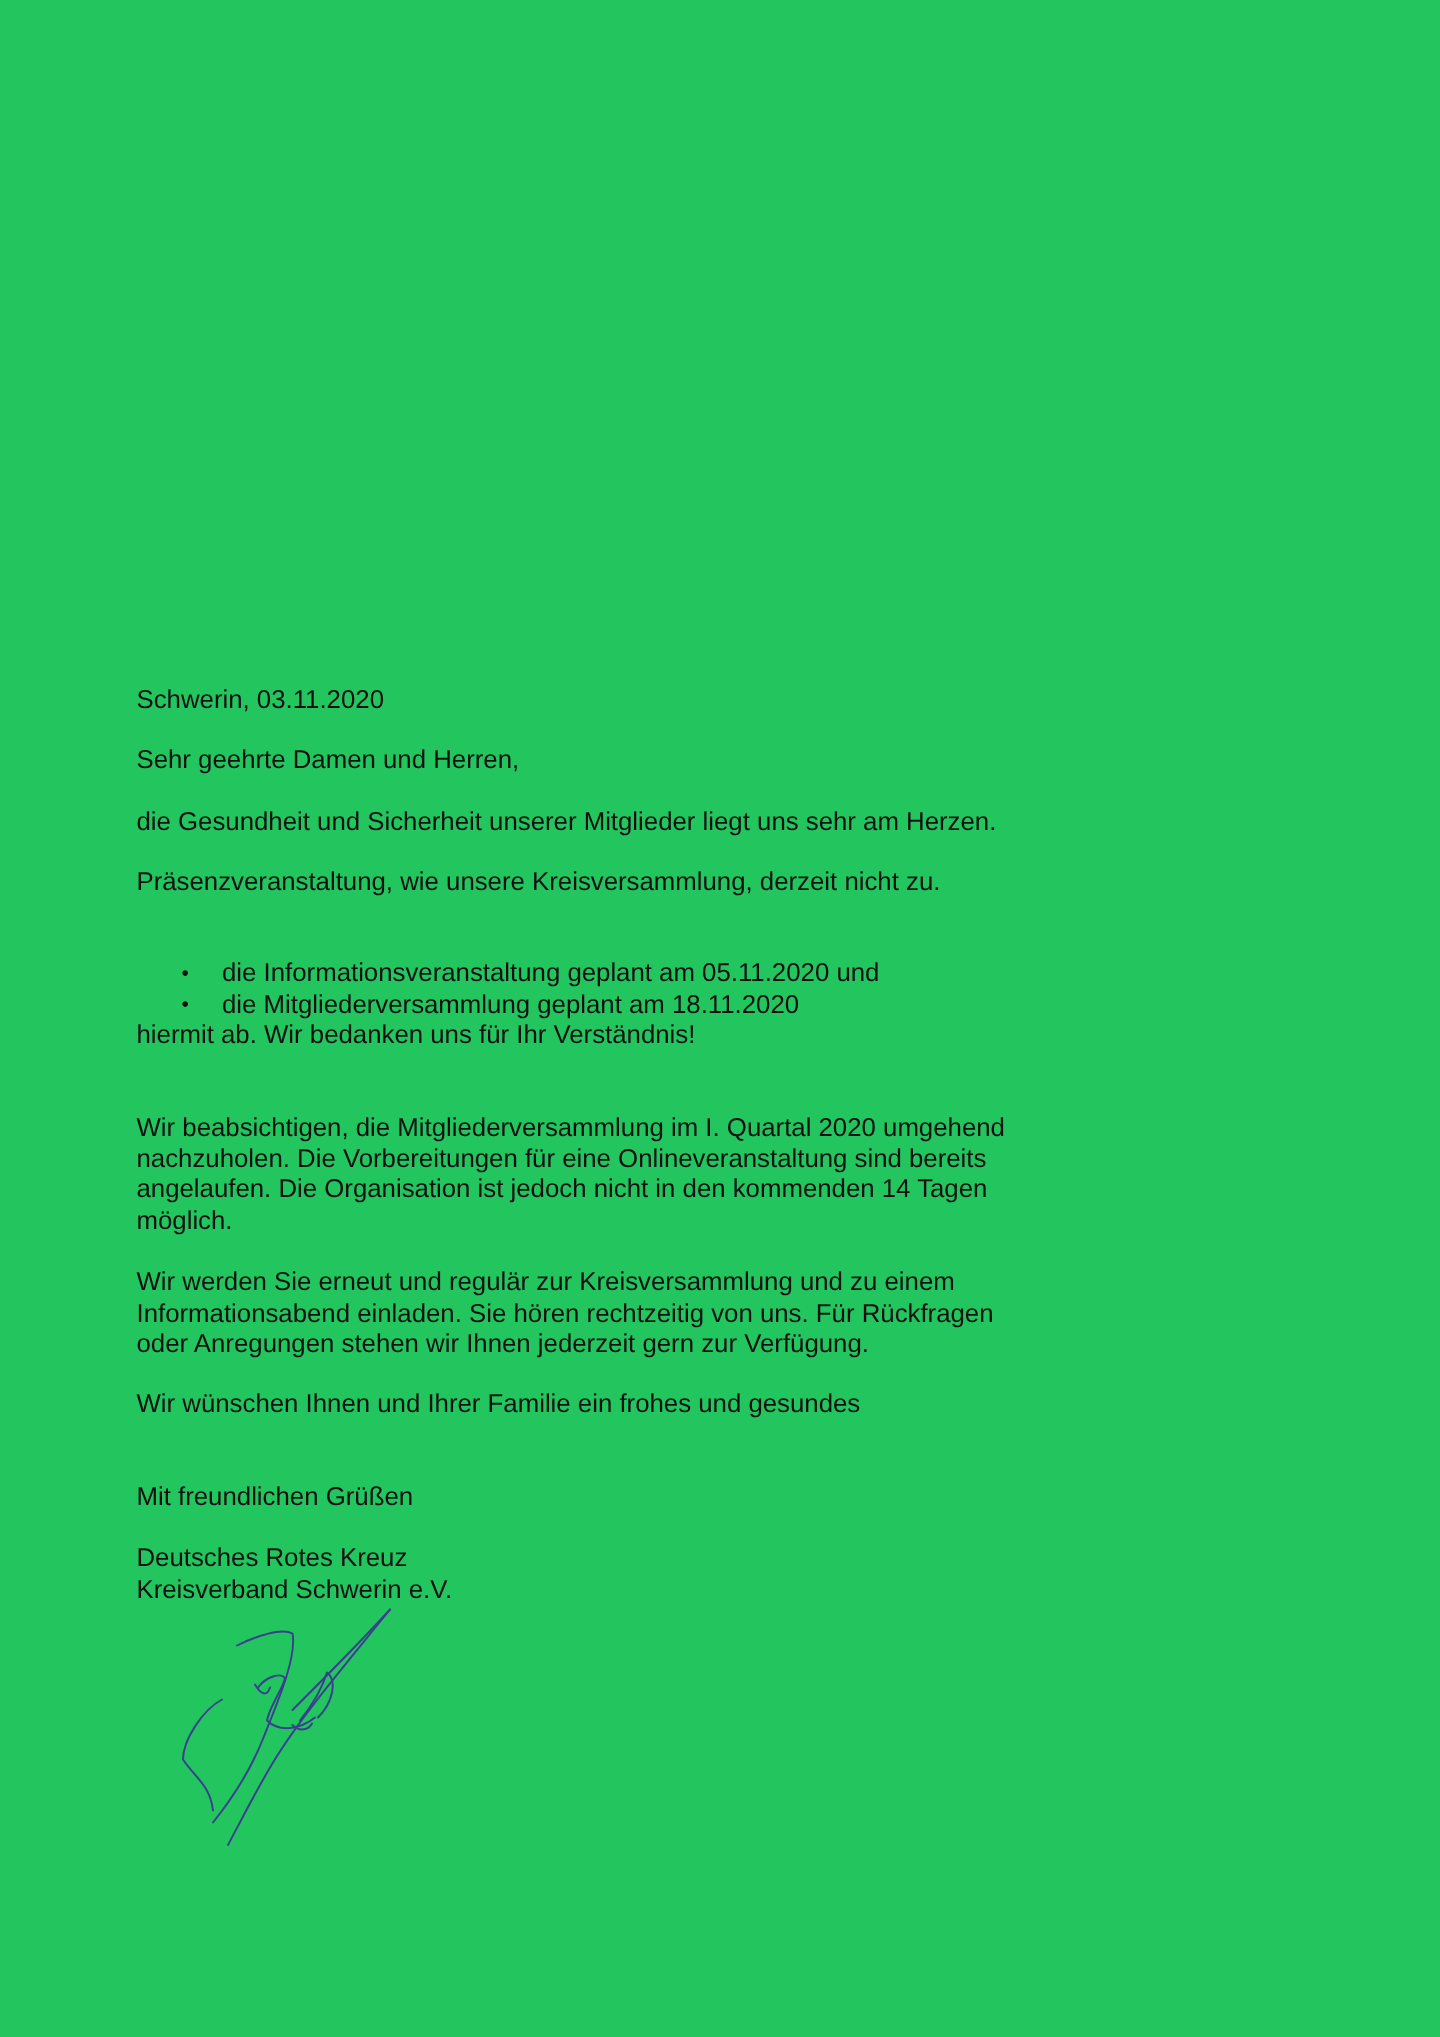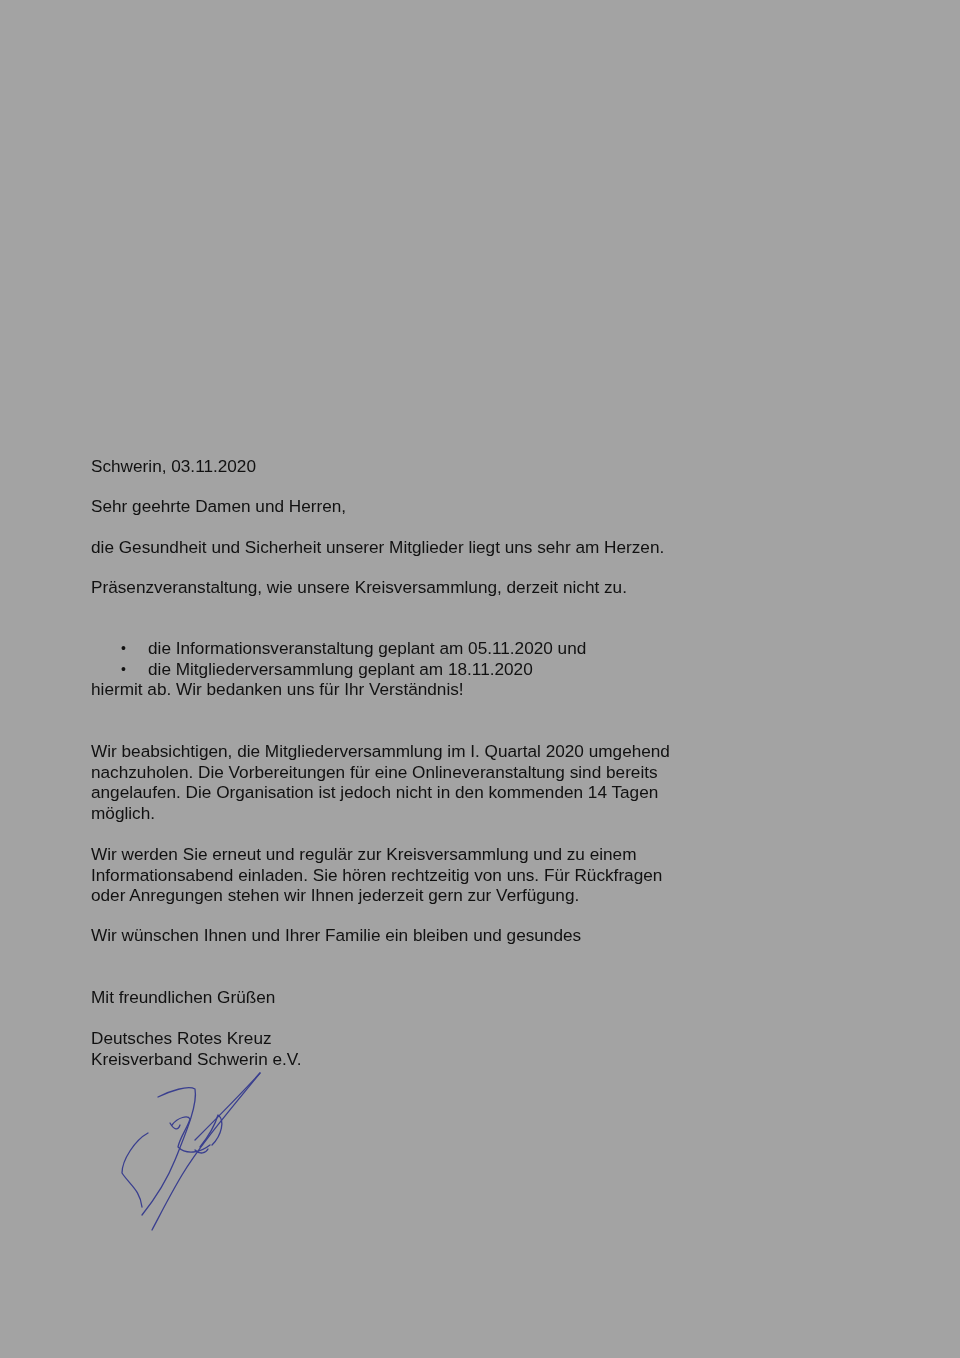--- a/index.html
+++ b/index.html
@@ -1,19 +1,19 @@
 <!DOCTYPE html>
 <html><head>
   <meta charset="utf-8">
   <style>
     html, body { margin: 0; padding: 0; background: #ffffff; }
     body { width: 960px; height: 1358px; position: relative; overflow: hidden; }
     .page {
       position: absolute; left: 0; top: 0; width: 960px; height: 1358px;
-      background: #a3a3a3; color: #111111;
+      background: #22c55e; color: #111111;
       font-family: "Liberation Sans", sans-serif;
       font-size: 17.2px; line-height: 20.5px;
     }
     .blk { position: absolute; left: 91px; margin: 0; white-space: nowrap; }
     .blk p { margin: 0; }
     .bullets { list-style: none; margin: 0; padding: 0; }
     .bullets li { position: relative; padding-left: 57px; }
     .bullets li .dot {
       position: absolute; left: 30px; top: 0; font-size: 14px;
     }
@@ -55,21 +55,21 @@
     <p>möglich.</p>
   </div>
 
   <div class="blk" style="top:844px">
     <p>Wir werden Sie erneut und regulär zur Kreisversammlung und zu einem</p>
     <p>Informationsabend einladen. Sie hören rechtzeitig von uns. Für Rückfragen</p>
     <p>oder Anregungen stehen wir Ihnen jederzeit gern zur Verfügung.</p>
   </div>
 
   <div class="blk" style="top:925px">
-    <p>Wir wünschen Ihnen und Ihrer Familie ein bleiben und gesundes</p>
+    <p>Wir wünschen Ihnen und Ihrer Familie ein frohes und gesundes</p>
   </div>
 
   <p class="blk" style="top:987px">Mit freundlichen Grüßen</p>
 
   <div class="blk" style="top:1028px">
     <p>Deutsches Rotes Kreuz</p>
     <p>Kreisverband Schwerin e.V.</p>
   </div>
 
   <svg class="sig" viewBox="0 0 180 175">

